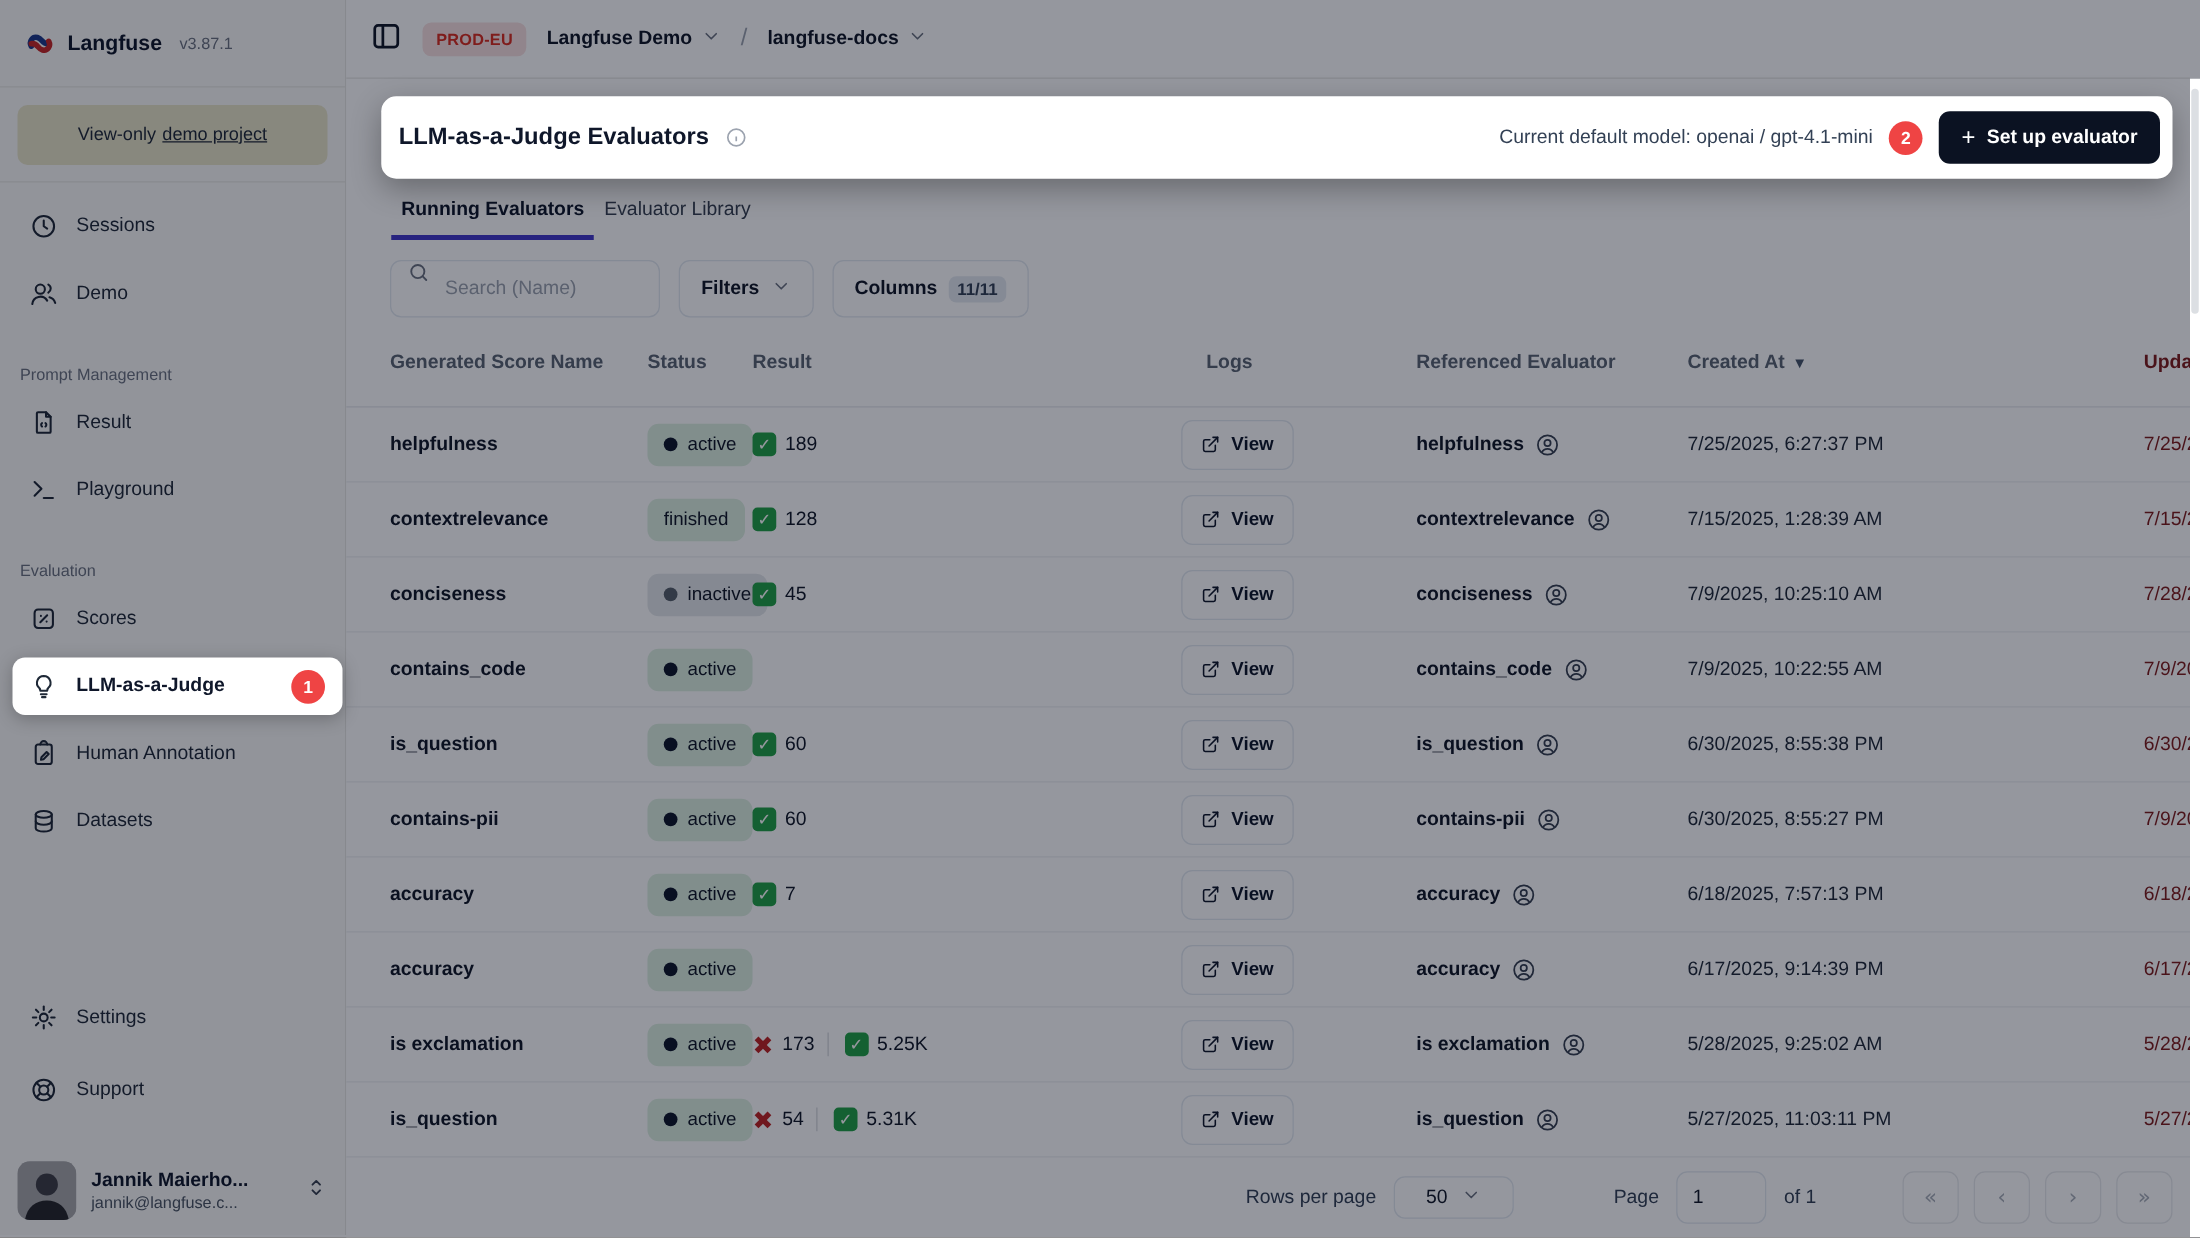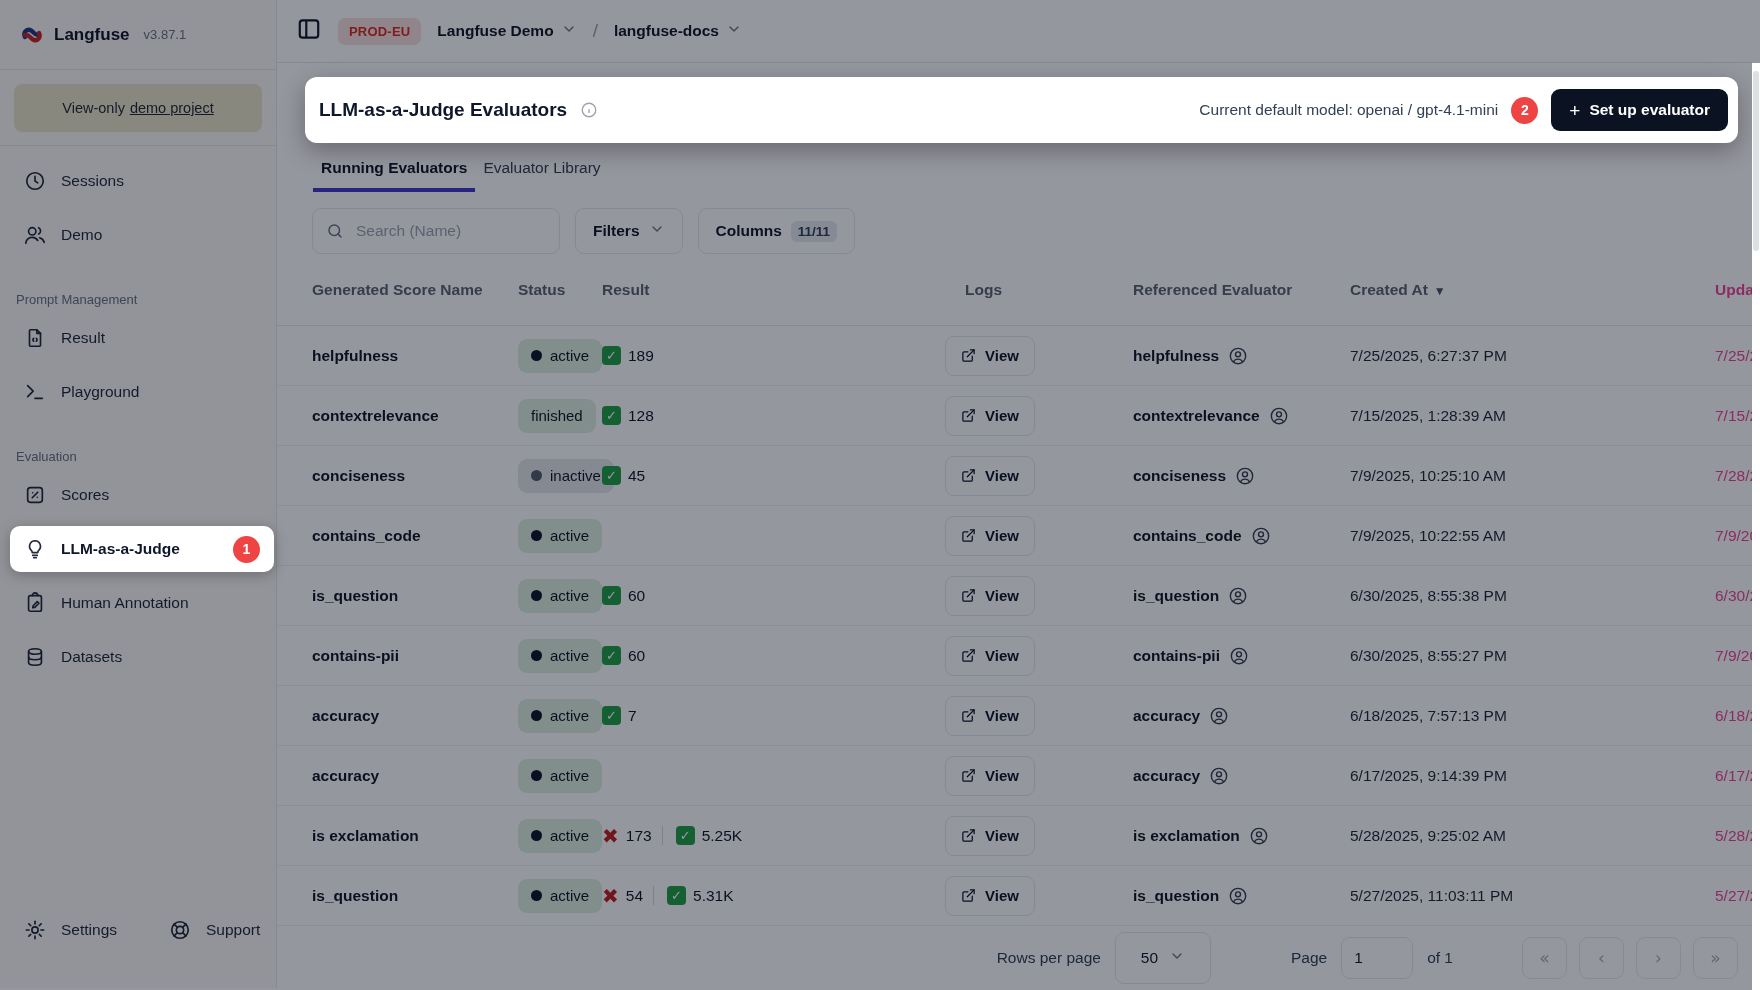--- a/index.html
+++ b/index.html
@@ -23,21 +23,21 @@
   .nav{flex:1;padding:12px 10px 0 10px;display:flex;flex-direction:column;gap:8px;}
   .nav-item{display:flex;align-items:center;gap:15px;height:46px;padding:0 14px;border-radius:10px;
             font-size:15.5px;font-weight:500;color:#1f2937;cursor:pointer;box-sizing:border-box;}
   .nav-item svg{width:22px;height:22px;stroke:#1f2937;fill:none;stroke-width:1.8;stroke-linecap:round;stroke-linejoin:round;flex:0 0 auto;}
   .nav-head{font-size:13px;color:#6b7280;padding:0 6px;margin-top:26px;font-weight:500;}
   .nav-item.active{position:relative;z-index:55;background:#ffffff;margin-right:-8px;font-weight:700;color:#0f172a;
                    box-shadow:0 3px 14px rgba(0,0,0,.25);}
   .step-badge{width:27px;height:27px;border-radius:50%;background:#ef4444;color:#fff;font-size:14px;font-weight:700;
               display:flex;align-items:center;justify-content:center;flex:0 0 auto;}
   .nav-item .step-badge{margin-left:auto;}
-  .sb-bottom{padding:10px 10px 12px 10px;display:flex;flex-direction:row;gap:24px;}
+  .sb-bottom{padding:10px 10px 12px 10px;display:flex;flex-direction:column;gap:12px;}
   .user-row{display:flex;align-items:center;gap:12px;margin-top:22px;padding:0 4px;cursor:pointer;}
   .avatar{width:47px;height:47px;border-radius:10px;background:#b9b9bb;overflow:hidden;flex:0 0 auto;}
   .user-meta{min-width:0;flex:1;}
   .user-name{font-size:15.5px;font-weight:700;color:#0f172a;white-space:nowrap;}
   .user-email{font-size:13px;color:#4b5563;white-space:nowrap;}
   .updown svg{width:18px;height:18px;stroke:#374151;fill:none;stroke-width:2;stroke-linecap:round;stroke-linejoin:round;}
 
   
   .main{position:absolute;left:277px;right:8px;top:0;bottom:0;background:#fff;}
   .topbar{height:63px;border-bottom:1px solid #e7e7e3;display:flex;align-items:center;gap:16px;padding:0 19px;box-sizing:border-box;}
@@ -60,21 +60,21 @@
              font-family:inherit;}
   .setup-btn .plus{font-size:19px;font-weight:500;line-height:1;}
 
   
   .tabs{margin:8px 0 0 36px;display:flex;}
   .tab{padding:8px 8px 11px 8px;font-size:15.5px;color:#374151;border-bottom:4px solid transparent;cursor:pointer;}
   .tab.active{font-weight:600;color:#0f172a;border-bottom-color:#4338ca;}
 
   
   .toolbar{margin:16px 0 0 35px;display:flex;gap:15px;align-items:center;}
-  .search{width:248px;height:46px;border:1px solid #e2e8f0;border-radius:9px;display:flex;align-items:center;
+  .search{width:216px;height:46px;border:1px solid #e2e8f0;border-radius:9px;display:flex;
           gap:10px;padding:0 13px;box-sizing:border-box;background:#fff;}
   .search svg{width:18px;height:18px;stroke:#6b7280;fill:none;stroke-width:2;stroke-linecap:round;flex:0 0 auto;}
   .search input{border:none;outline:none;flex:1;min-width:0;font-size:15.5px;color:#111827;background:transparent;font-family:inherit;}
   .search input::placeholder{color:#9ca3af;}
   .ghost-btn{height:46px;border:1px solid #e2e8f0;border-radius:9px;background:#fff;display:flex;align-items:center;
              gap:9px;padding:0 17px;font-size:15.5px;font-weight:600;color:#111827;cursor:pointer;font-family:inherit;box-sizing:border-box;}
   .count-chip{background:#e4e9f0;color:#334155;font-size:13.5px;font-weight:600;border-radius:6px;padding:3px 7px;}
 
   
   .grid{display:grid;grid-template-columns:206px 84px 328px 203px 217px 365px 1fr;align-items:center;padding-left:35px;}
@@ -97,26 +97,26 @@
   .res:has(.cross:not(:empty)) .pass-wrap{border-left:1px solid #d4d7dc;padding-left:13px;}
   .res:not(:has(.cross:not(:empty))) .fail-wrap{display:none;}
   .resval{color:#111827;}
   .view-btn{height:40px;border:1px solid #e2e8f0;border-radius:9px;background:#fff;display:inline-flex;align-items:center;
             gap:9px;padding:0 15px;font-size:15px;font-weight:600;color:#0f172a;cursor:pointer;font-family:inherit;
             margin-left:15px;width:max-content;}
   .view-btn svg{width:15px;height:15px;stroke:#0f172a;fill:none;stroke-width:2;stroke-linecap:round;stroke-linejoin:round;}
   .cell-ref{display:flex;align-items:center;gap:9px;font-weight:700;color:#111827;}
   .cell-ref svg{width:20px;height:20px;stroke:#374151;fill:none;stroke-width:1.7;flex:0 0 auto;}
   .cell-date{color:#1f2937;}
-  .cell-upd{overflow:hidden;white-space:nowrap;color:#ec4899;}
+  .cell-upd{overflow:hidden;white-space:nowrap;color:#7f1d1d;}
 
   
   .pagination{height:64px;display:flex;align-items:center;justify-content:flex-end;padding-right:14px;
               color:#334155;font-size:15.5px;gap:14px;}
-  .pp-select{width:96px;height:52px;border:1px solid #e2e8f0;border-radius:9px;display:flex;align-items:center;
+  .pp-select{width:96px;height:34px;border:1px solid #e2e8f0;border-radius:9px;display:flex;align-items:center;
              justify-content:center;gap:11px;color:#111827;cursor:pointer;box-sizing:border-box;}
   .pg-label{margin-left:66px;}
   .pg-input{width:72px;height:42px;border:1px solid #e2e8f0;border-radius:9px;padding:0 12px;font-size:15.5px;
             color:#111827;box-sizing:border-box;font-family:inherit;outline:none;}
   .pnav{display:flex;gap:12px;margin-left:55px;}
   .pbtn{width:45px;height:42px;border:1px solid #e7e9ec;border-radius:9px;background:#fff;color:#a8aeb8;
         font-size:17px;display:flex;align-items:center;justify-content:center;cursor:pointer;
         font-family:"DejaVu Sans",sans-serif;box-sizing:border-box;}
 
   

